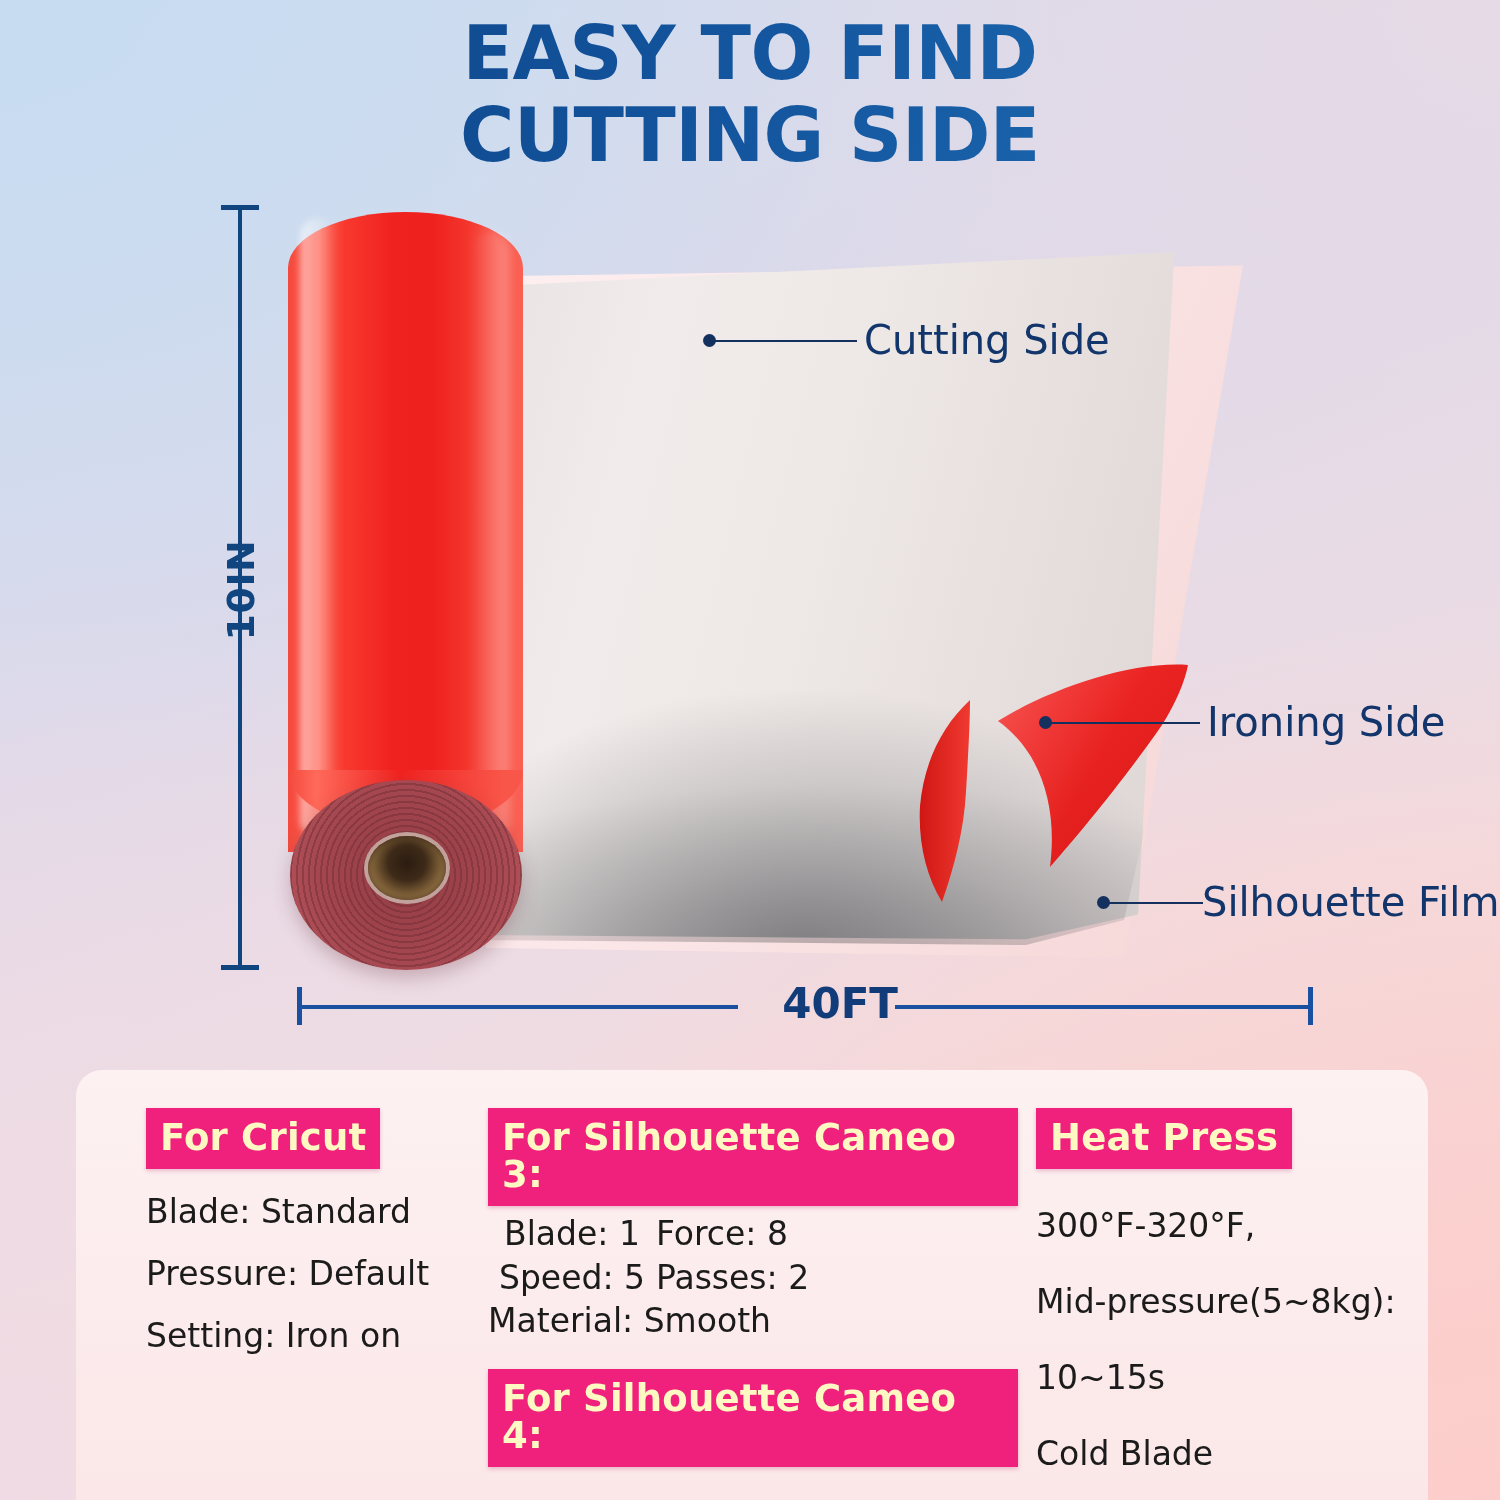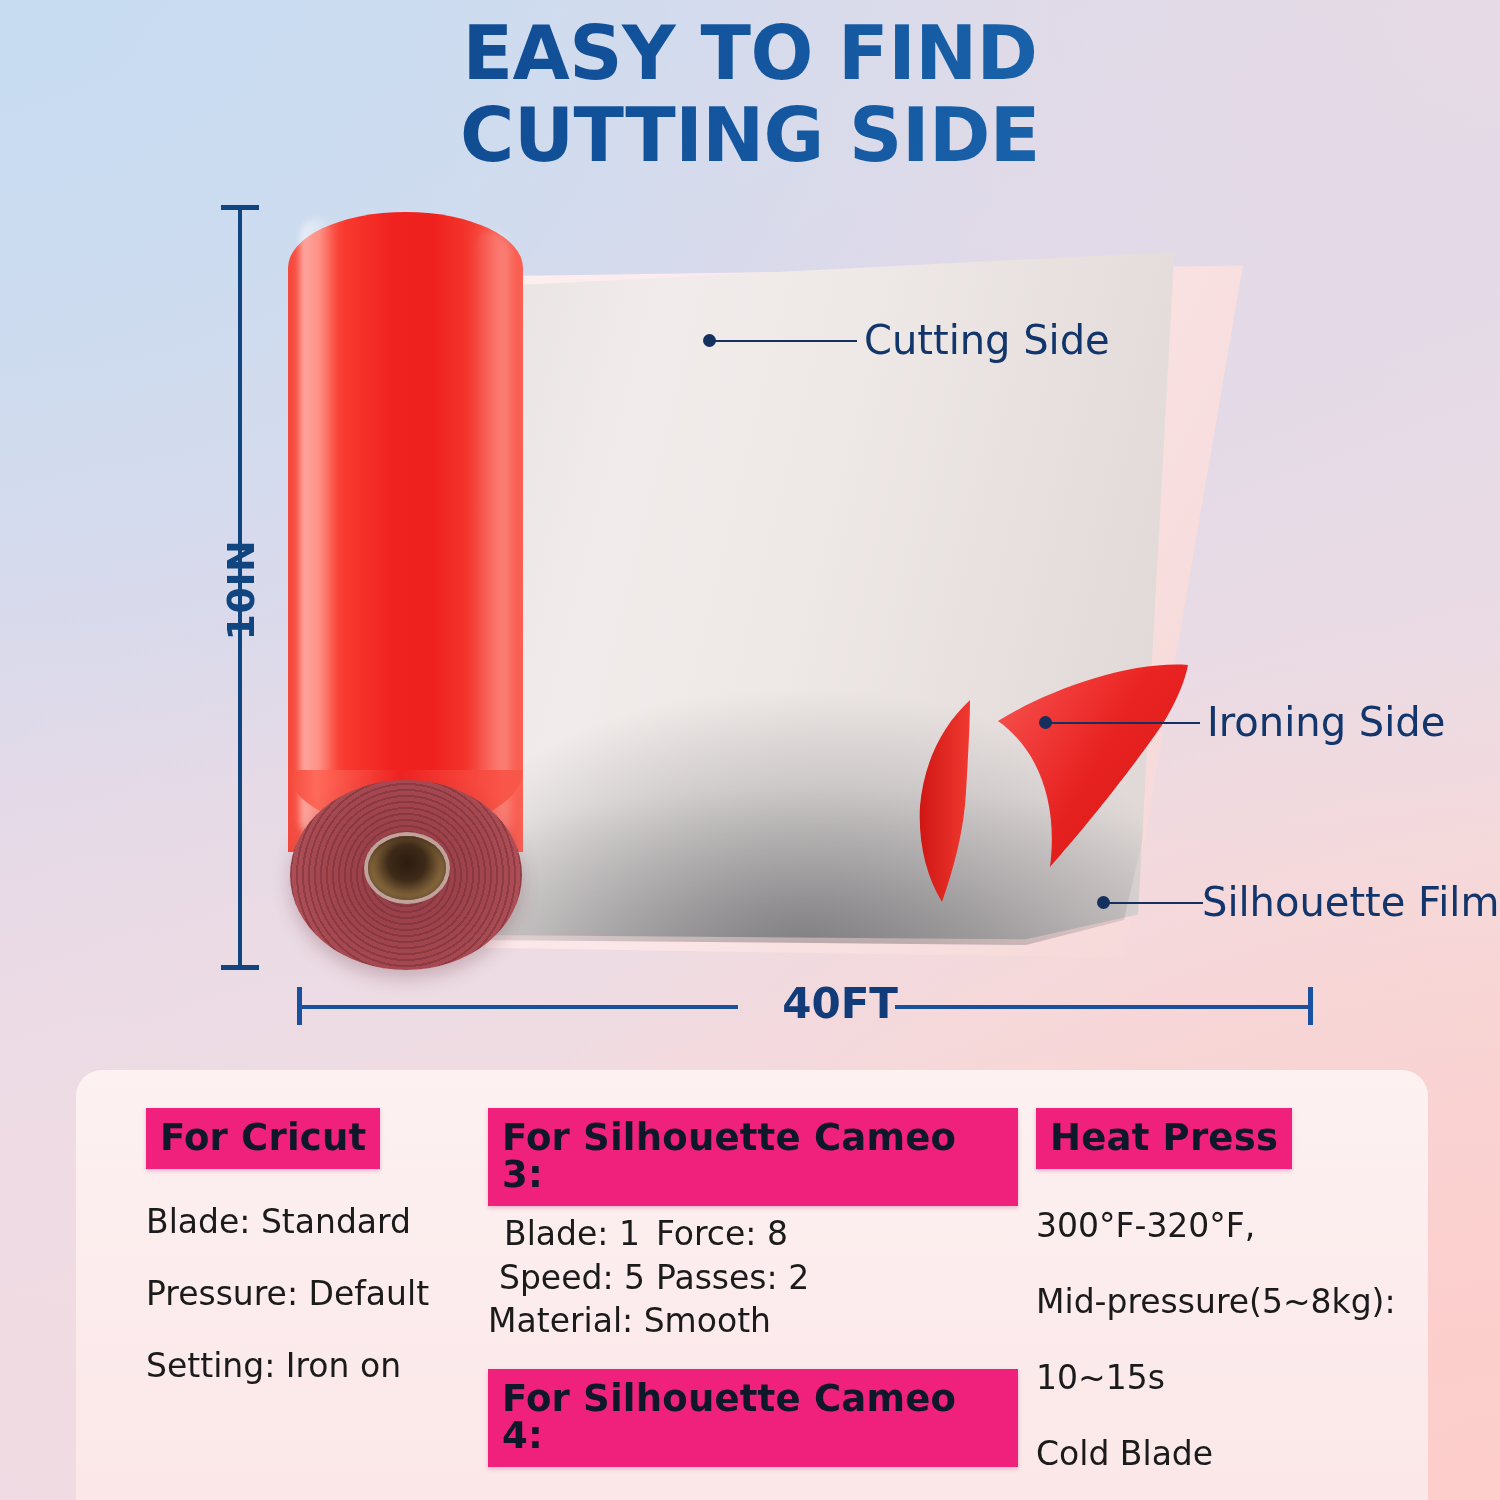--- a/index.html
+++ b/index.html
@@ -153,28 +153,28 @@
     background:linear-gradient(180deg,#fdf1f1 0%,#fcebec 60%,#fbe7e8 100%);
     border-radius:26px 26px 0 0;
     display:flex;
   }
   .col{position:relative;padding-top:38px;}
   .col1{width:330px;padding-left:70px;}
   .col2{width:530px;padding-left:12px;}
   .col3{width:380px;padding-left:18px;}
 
   .badge{
-    display:inline-block;background:#f0217c;color:#0f172a;
+    display:inline-block;background:#f0217c;color:#fef9c3;
     font-weight:bold;font-size:37px;line-height:1.0;
     padding:11px 14px 13px 14px;
     font-family:"DejaVu Sans","Liberation Sans",sans-serif;
     letter-spacing:0.2px;
     box-shadow:0 2px 4px rgba(180,30,100,0.25);
   }
-  .spec{color:#1b1b1b;font-size:33px;margin-top:33px;
+  .spec{color:#1b1b1b;font-size:33px;margin-top:23px;
         font-family:"DejaVu Sans","Liberation Sans",sans-serif;}
   .kv-table{margin-top:6px;text-align:center;}
   .kv-row{display:flex;font-size:33px;color:#1b1b1b;line-height:1.32;
           font-family:"DejaVu Sans","Liberation Sans",sans-serif;}
   .kv-row .k{width:168px;}
   .kv-row .full{width:auto;}
   .badge2{margin-top:26px;}
   .hp-line{color:#1b1b1b;font-size:33px;margin-top:37px;
            font-family:"DejaVu Sans","Liberation Sans",sans-serif;}
 </style>

